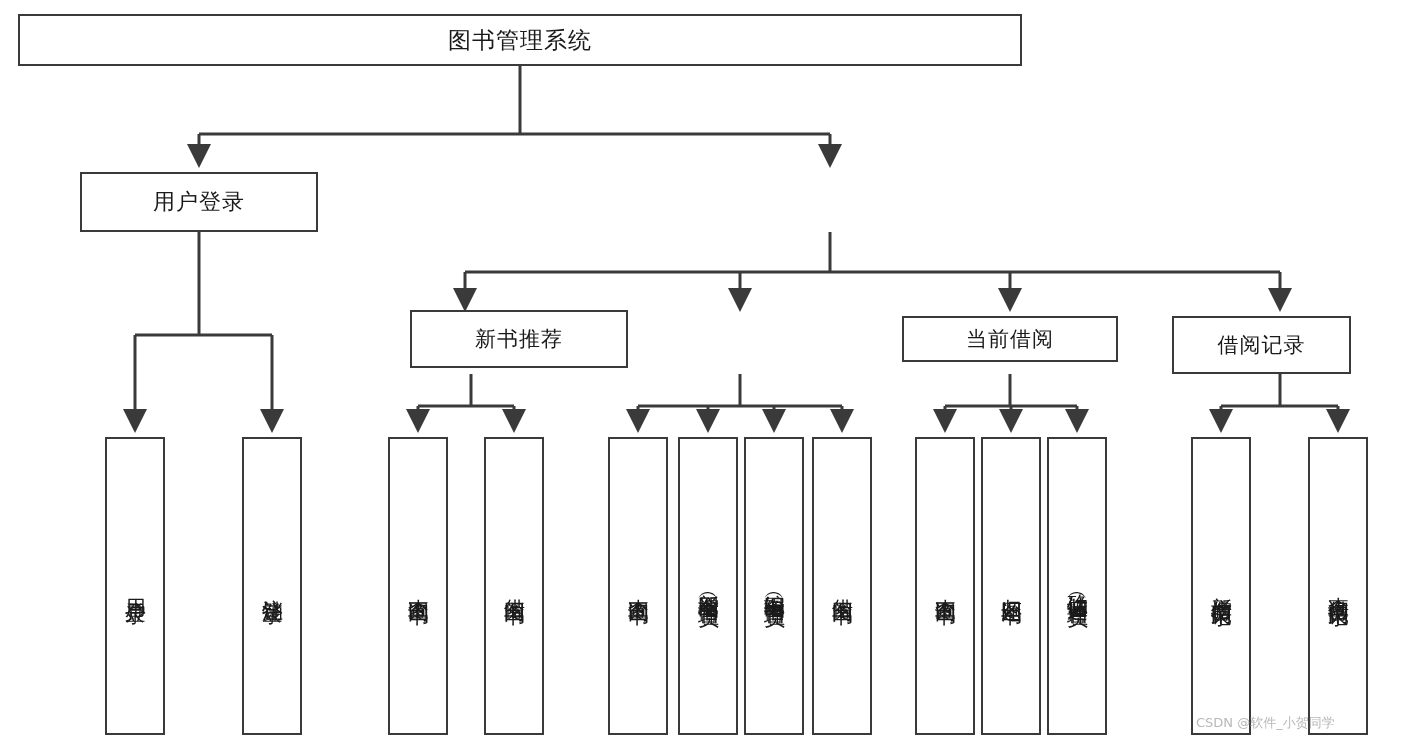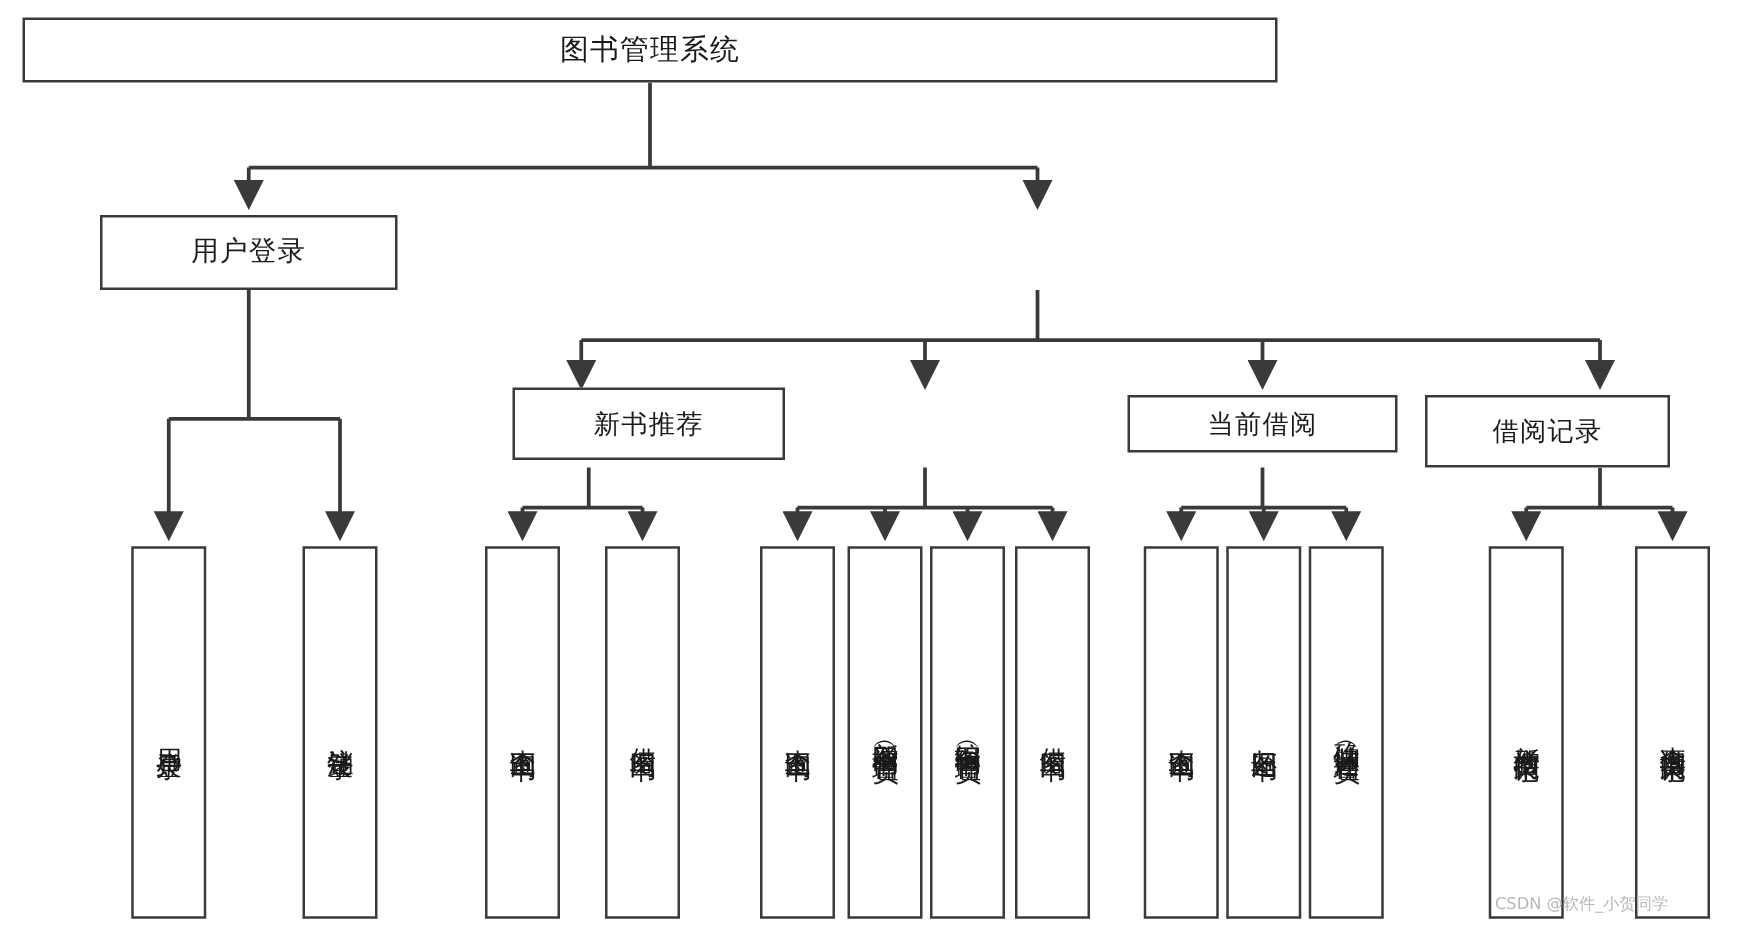--- a/index.html
+++ b/index.html
@@ -116,21 +116,21 @@
   <div class="node-box node-l1" style="left: 80px; top: 172px; width: 238px; height: 60px;">
     <span class="node-label">用户登录</span>
   </div>
 
   <div class="node-box node-l2" style="left: 362px; top: 310px; width: 218px; height: 58px; margin-left: 48px;">
     <span class="node-label">新书推荐</span>
   </div>
   <div class="node-box node-l2" style="left: 902px; top: 316px; width: 216px; height: 46px;">
     <span class="node-label">当前借阅</span>
   </div>
-  <div class="node-box node-l2" style="left: 1140px; top: 316px; width: 196px; height: 58px;">
+  <div class="node-box node-l2" style="left: 1172px; top: 316px; width: 179px; height: 58px;">
     <span class="node-label">借阅记录</span>
   </div>
 
   <div class="leaf-box" style="left: 105px; top: 437px; width: 60px; height: 298px;">
     <span class="leaf-label">用户登录</span>
   </div>
   <div class="leaf-box" style="left: 242px; top: 437px; width: 60px; height: 298px;">
     <span class="leaf-label">注销登录</span>
   </div>
   <div class="leaf-box" style="left: 388px; top: 437px; width: 60px; height: 298px;">

